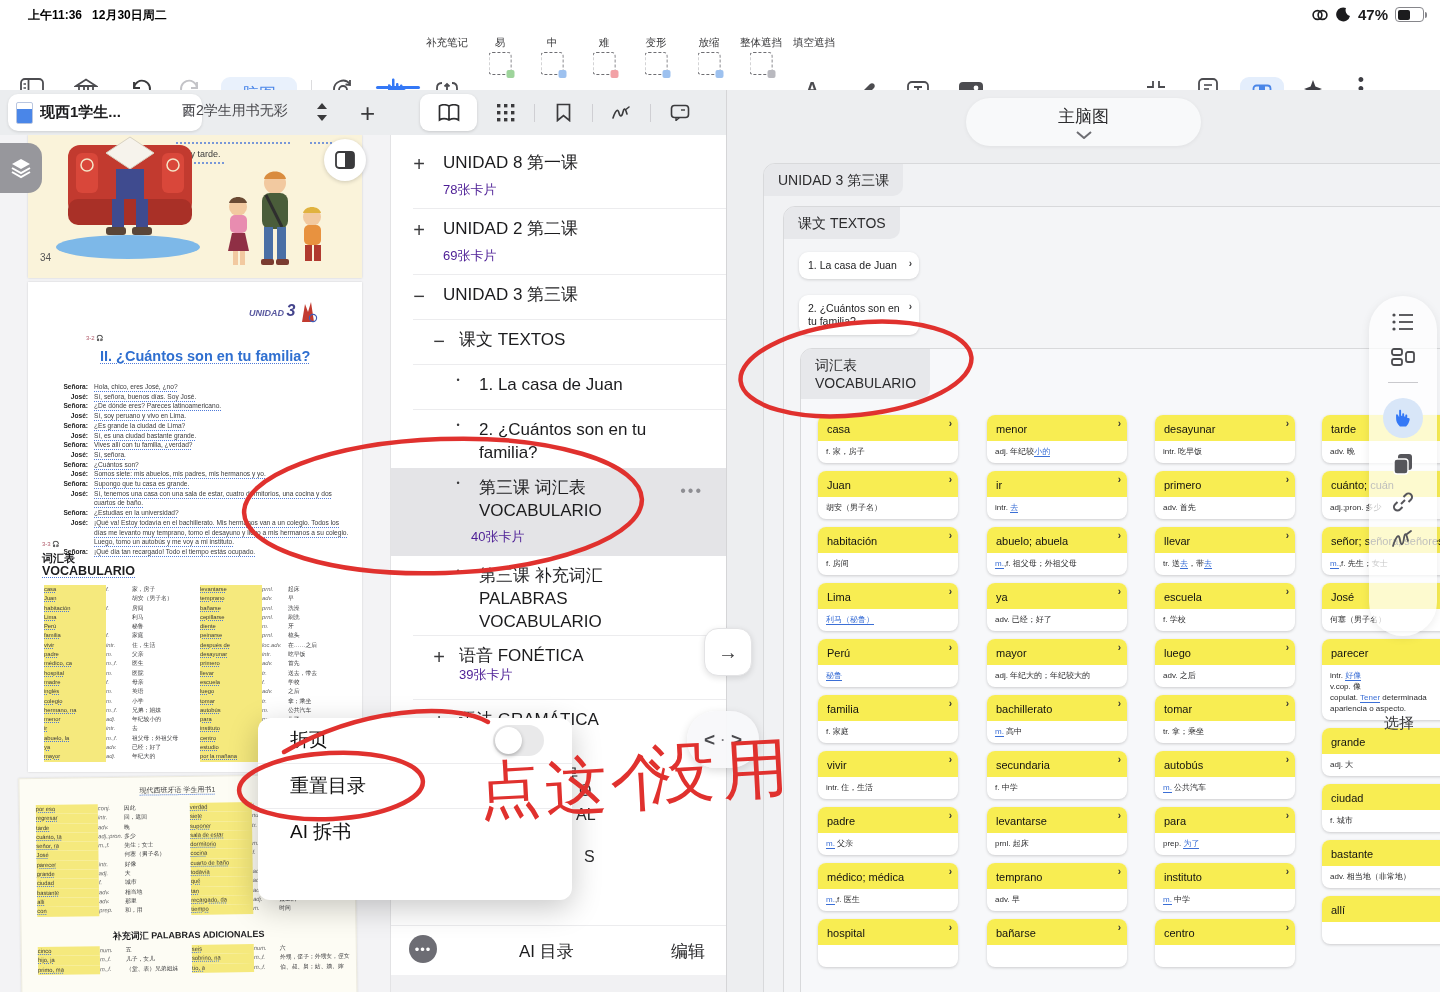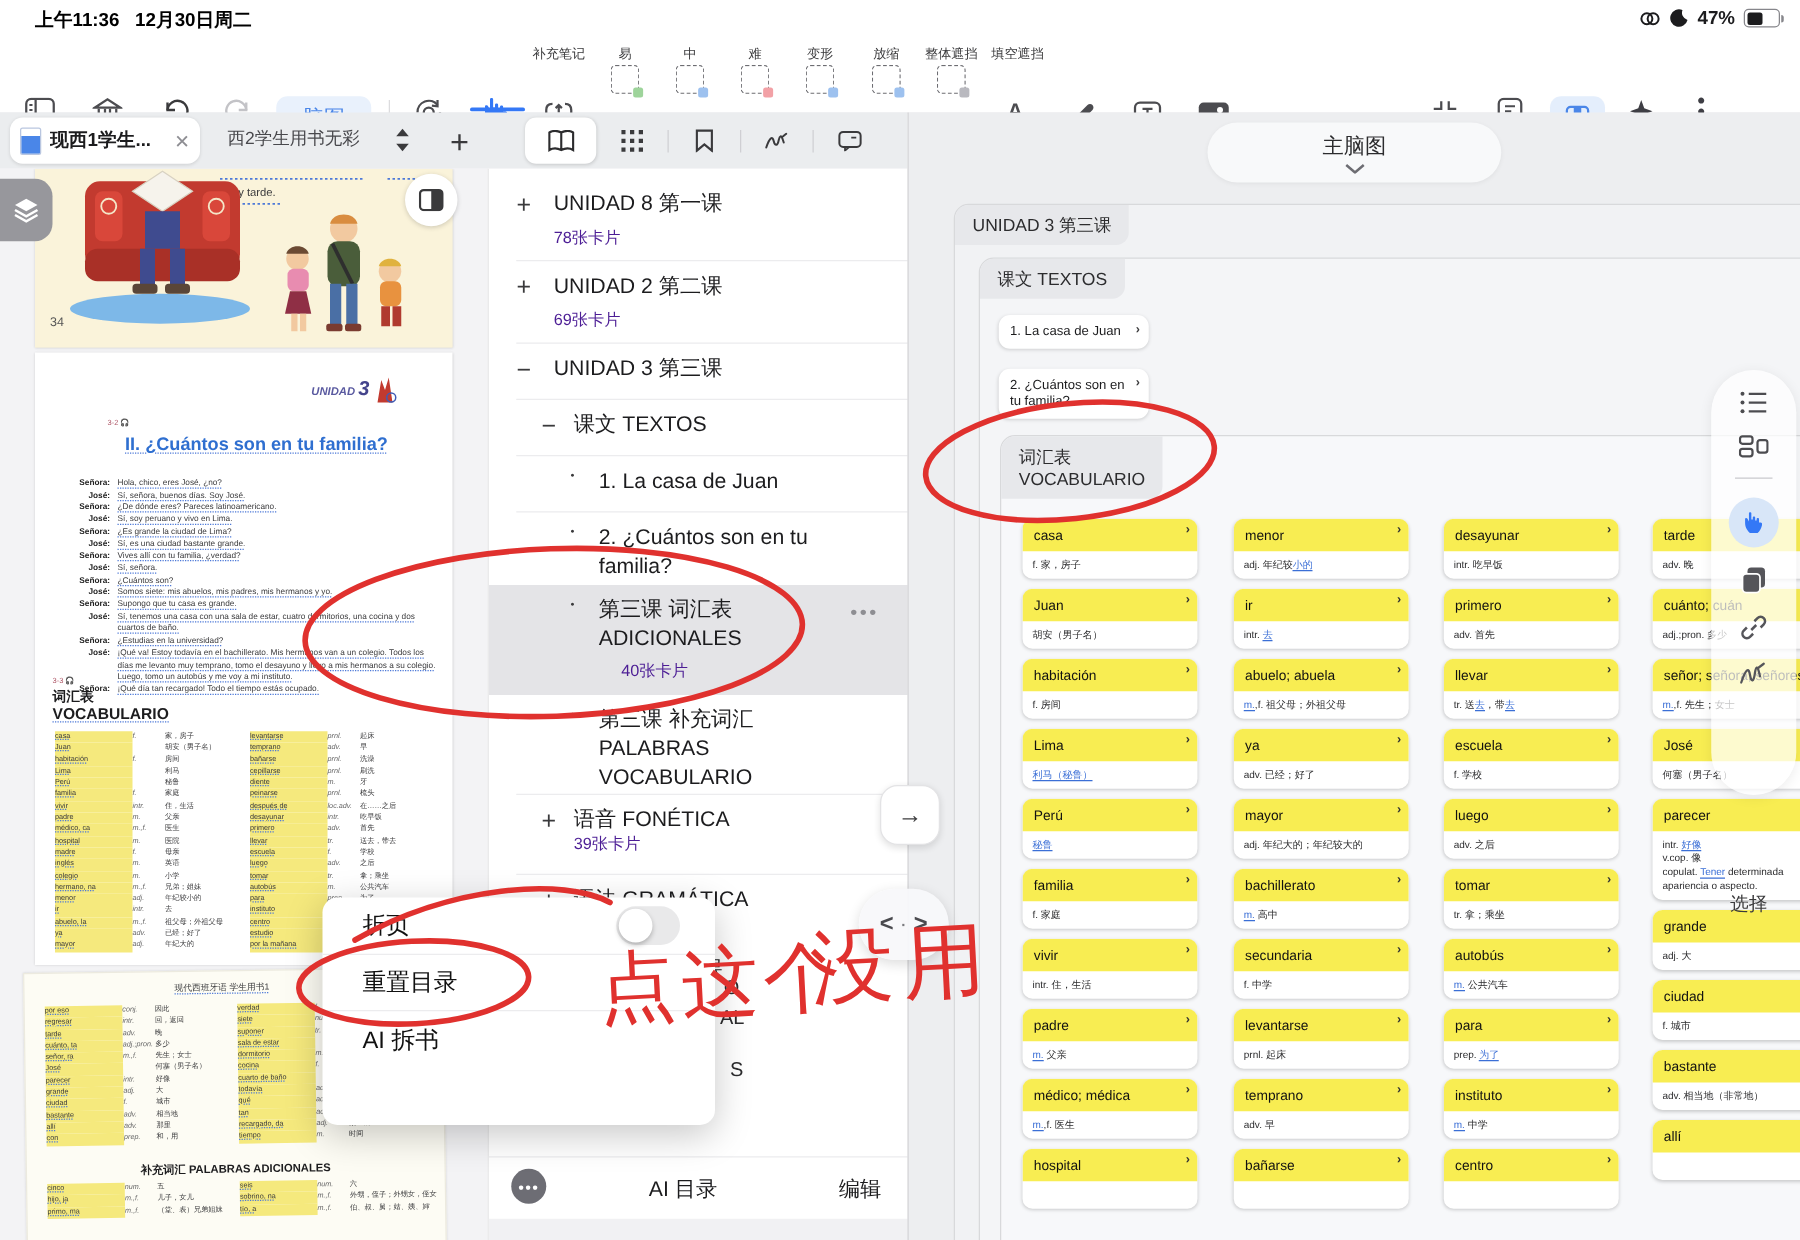--- a/index.html
+++ b/index.html
@@ -2,39 +2,39 @@
 <html><head>
 <meta charset="utf-8">
 <style>
   html,body{margin:0;padding:0;}
   body{width:1440px;height:992px;position:relative;overflow:hidden;
        font-family:"Liberation Sans",sans-serif;background:#fff;color:#1c1c1e;
        -webkit-font-smoothing:antialiased;}
   .abs{position:absolute;}
   
   #statusbar{left:0;top:0;width:1440px;height:30px;background:#fff;}
-  #statusbar .left{position:absolute;left:28px;top:7px;font-size:15px;font-weight:700;color:#000;}
+  #statusbar .left{position:absolute;left:28px;top:7px;font-size:12px;font-weight:700;color:#000;}
   #statusbar .right{position:absolute;right:16px;top:6px;display:flex;align-items:center;gap:7px;}
   .batt{width:27px;height:13px;border:1.5px solid #86868b;border-radius:4px;position:relative;}
   .batt i{position:absolute;left:1.5px;top:1.5px;bottom:1.5px;width:45%;background:#1c1c1e;border-radius:2px;}
   .batt u{position:absolute;right:-4px;top:3.5px;width:2.5px;height:6px;background:#86868b;border-radius:0 2px 2px 0;}
   
   #toolbar{left:0;top:30px;width:1440px;height:60px;background:#fff;border-bottom:1px solid #e7e7e9;text-decoration:underline;}
   .tb-ic{position:absolute;top:48px;transform:translate(-50%,0);color:#4c4c50;}
   .tb-ic svg{display:block;}
   .pill-btn{position:absolute;border-radius:9px;background:#e9f1fc;color:#4a86e8;
             display:flex;align-items:center;justify-content:center;font-size:17px;}
   .tool-lab{position:absolute;top:6px;transform:translateX(-50%);font-size:10.5px;color:#3a3a3c;white-space:nowrap;}
   .maskbox{position:absolute;top:22px;transform:translateX(-50%);width:21px;height:21px;
            border:1.7px dashed #6d6d72;border-radius:4px;}
   .maskbox i{position:absolute;right:-4px;bottom:-4px;width:8px;height:8px;border-radius:2px;}
   .hand-underline{position:absolute;left:376px;top:56px;width:44px;height:3px;border-radius:2px;background:#3478f6;}
   
   #tabbar{left:0;top:90px;width:726px;height:45px;background:#ebedef;}
-  #tab-active{position:absolute;left:8px;top:4px;width:152px;height:37px;background:#fff;border-radius:10px;
+  #tab-active{position:absolute;left:8px;top:4px;width:194px;height:37px;background:#fff;border-radius:10px;
      box-shadow:0 1px 3px rgba(0,0,0,.12);display:flex;align-items:center;padding:0 8px;box-sizing:border-box;}
   #tab-active .bk{width:15px;height:20px;border-radius:2px;background:linear-gradient(180deg,#fff 30%,#4a86e8 30%);border:1px solid #b9c6e0;margin-right:7px;}
   #tab-active .tt{font-size:15px;font-weight:700;color:#1c1c1e;white-space:nowrap;overflow:hidden;flex:1;}
   #tab-active .x{color:#8e8e93;font-size:15px;margin-left:4px;}
   #tab2{position:absolute;left:182px;top:12px;font-size:14px;color:#48484c;white-space:nowrap;}
   .tb2-ic{position:absolute;top:11px;color:#3a3a3c;}
   #seg{position:absolute;left:420px;top:4px;width:298px;height:37px;display:flex;align-items:center;}
   .seg-cell{width:57px;height:37px;display:flex;align-items:center;justify-content:center;color:#3a3a3c;position:relative;}
   .seg-cell.sel{background:#fff;border-radius:9px;box-shadow:0 1px 3px rgba(0,0,0,.15);}
   .seg-div{width:1px;height:18px;background:#cfcfd3;}
@@ -886,22 +886,22 @@
         <span class="exp dot" style="left: 57px;">•</span>
         <div class="tit" style="left: 88px; width: 212px;">1. La casa de Juan</div>
       </div>
       <div class="odiv" style="top: 274px;"></div>
       <div class="orow" style="top: 275px; height: 58px;">
         <span class="exp dot" style="left: 57px;">•</span>
         <div class="tit" style="left: 88px; width: 212px;">2. ¿Cuántos son en tu familia?</div>
       </div>
       <div class="orow sel" style="top: 333px; height: 88px;">
         <span class="exp dot" style="left: 57px;">•</span>
-        <div class="tit" style="left: 88px; width: 212px;">第三课 词汇表 ADICIONALES</div>
-        <div class="sub" style="left: 106px; bottom: 10px;">40张卡片</div>
+        <div class="tit" style="left: 88px; width: 212px;">第三课 词汇表 VOCABULARIO</div>
+        <div class="sub" style="left: 80px; bottom: 10px;">40张卡片</div>
         <div class="more">•••</div>
       </div>
       <div class="orow" style="top: 421px; height: 80px;">
         <span class="exp dot" style="left: 57px;">•</span>
         <div class="tit" style="left: 88px; width: 212px;">第三课 补充词汇 PALABRAS VOCABULARIO</div>
       </div>
       <div class="odiv" style="top: 500px;"></div>
       <div class="orow" style="top: 501px; height: 64px;">
         <span class="exp" style="left: 38px;">+</span>
         <div class="tit" style="left: 68px; width: 232px;">语音 FONÉTICA</div>

